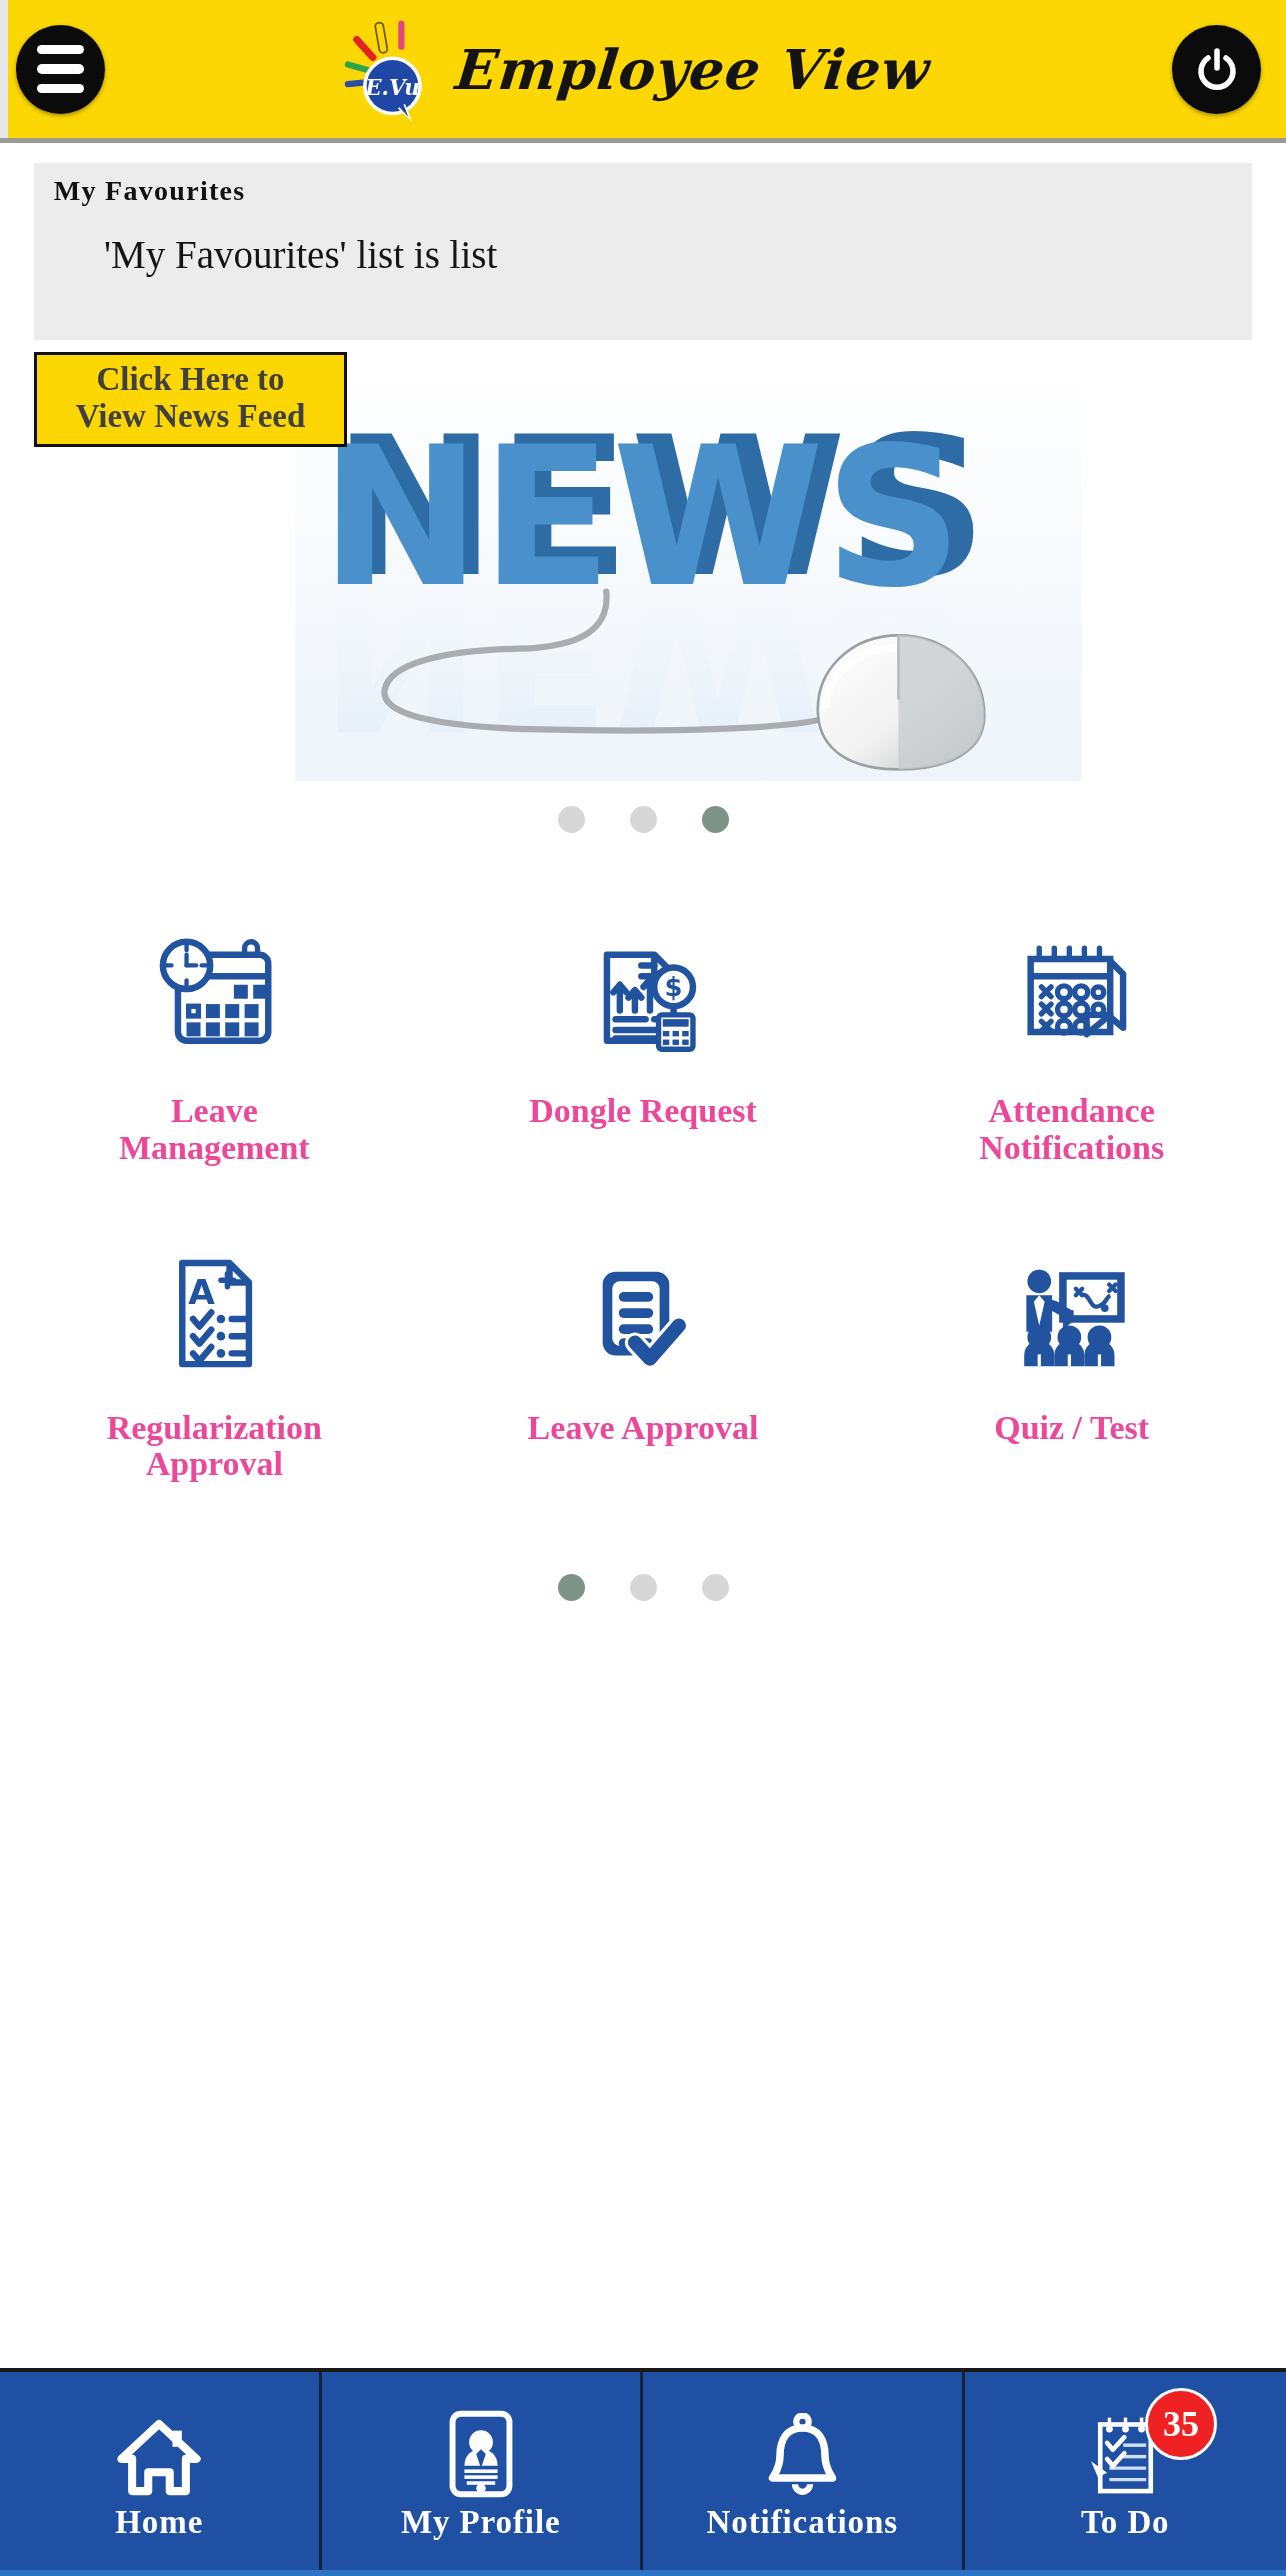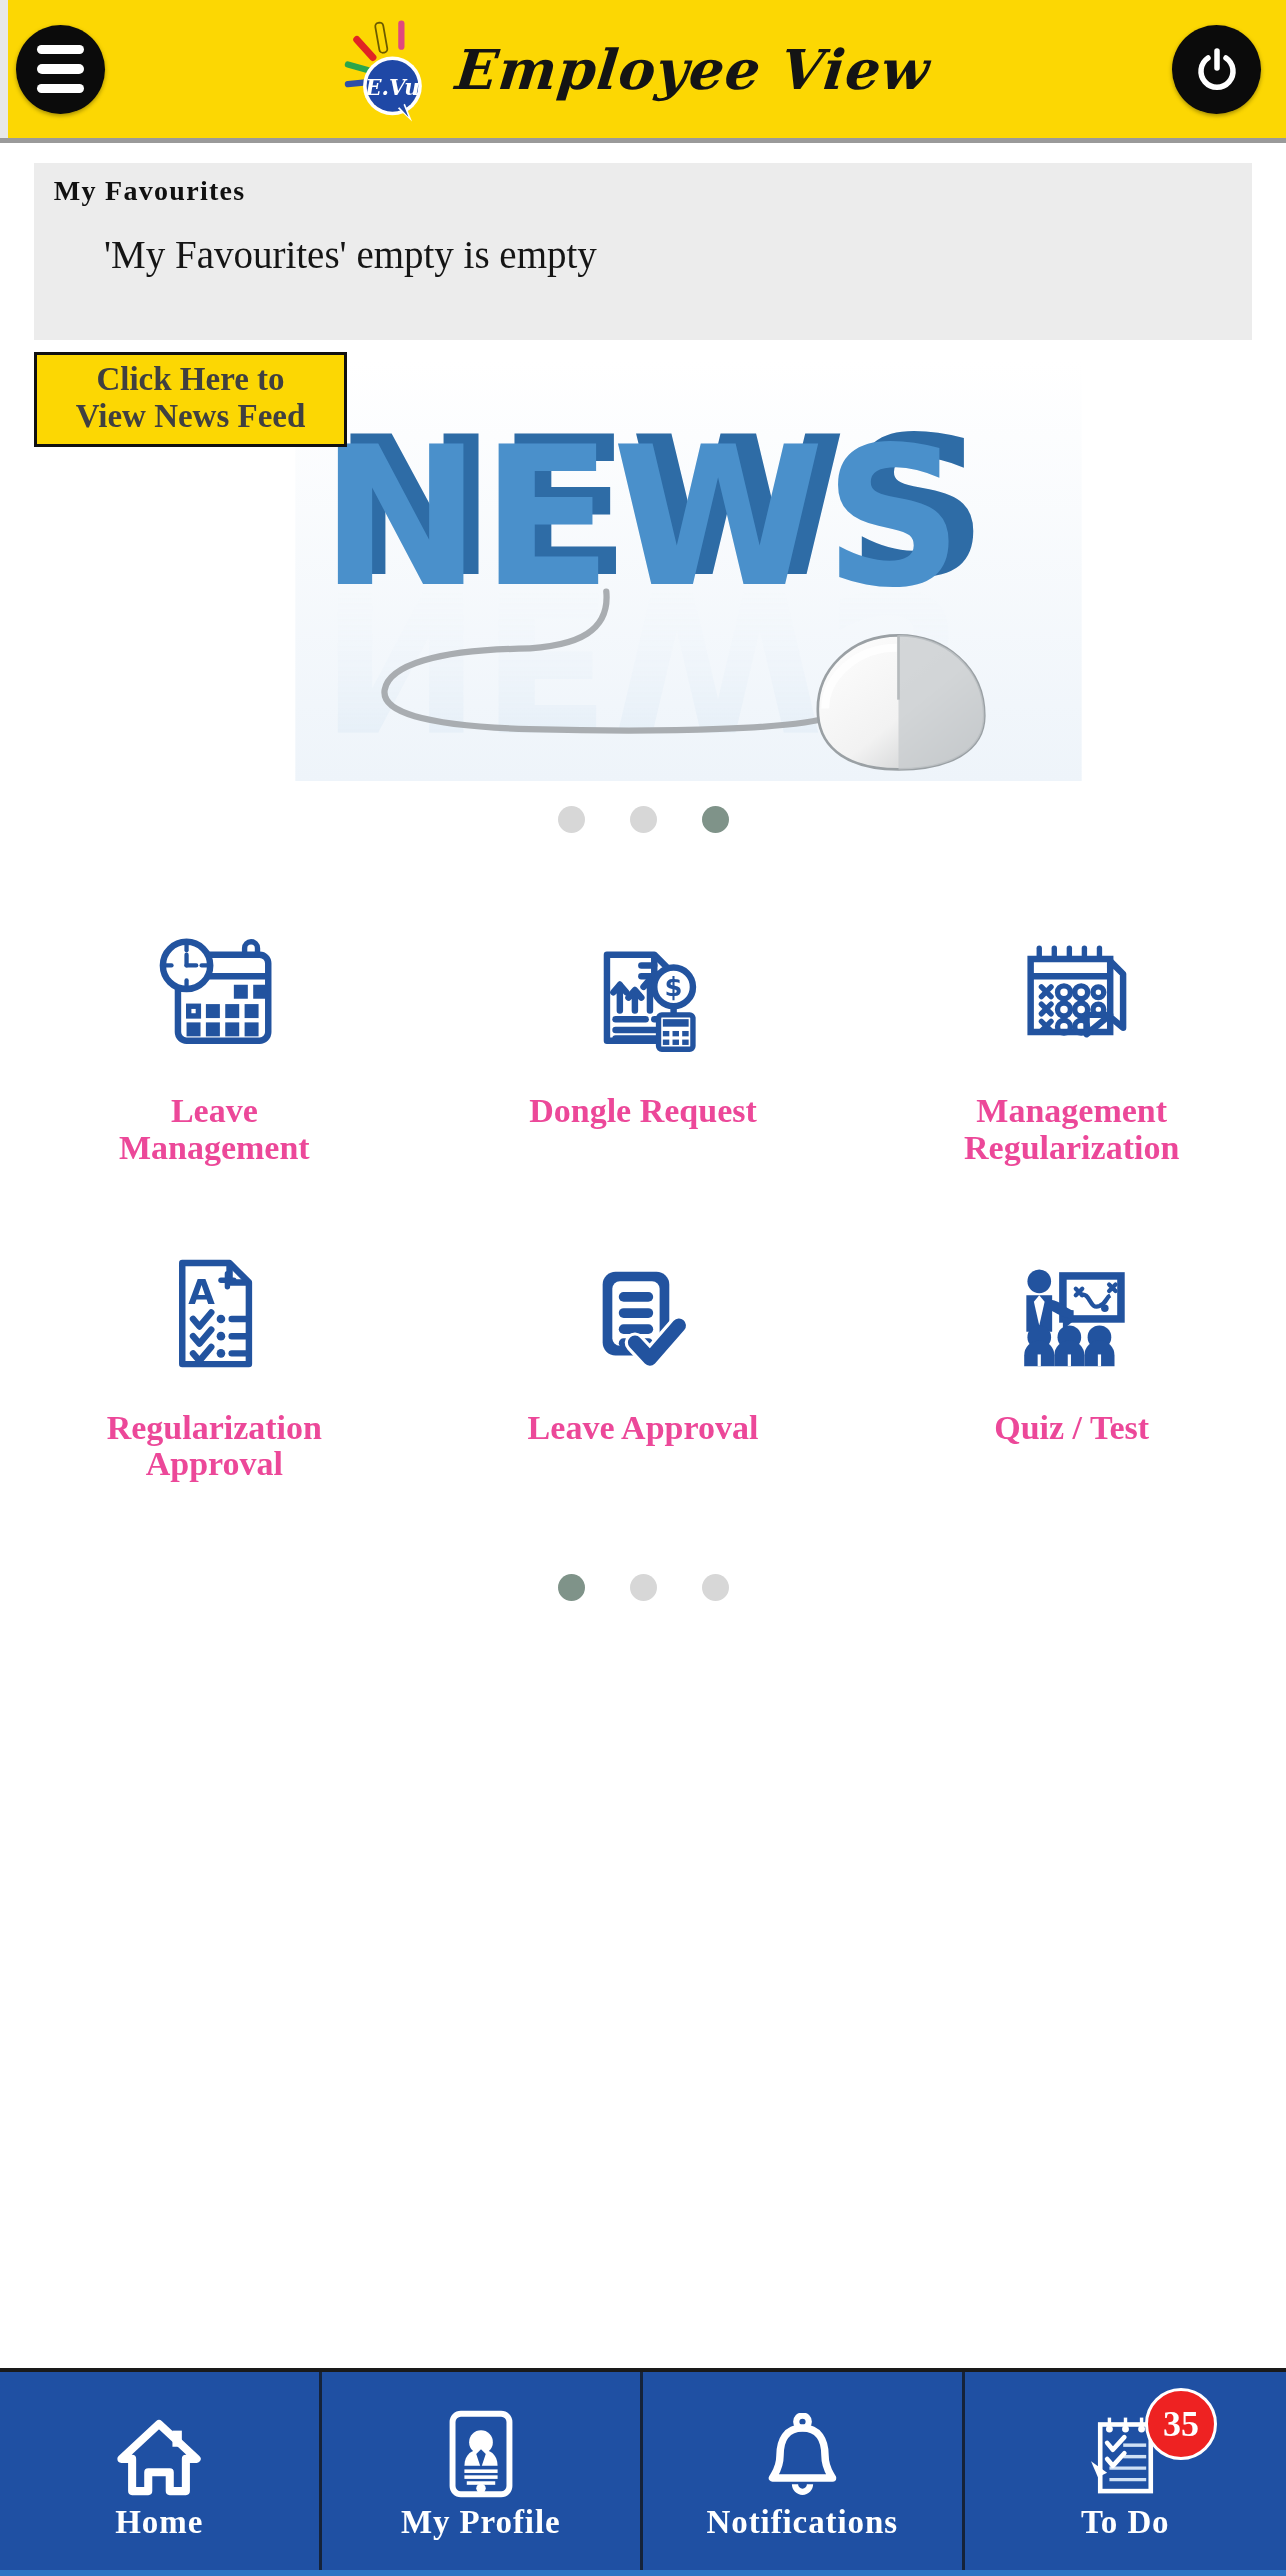--- a/index.html
+++ b/index.html
@@ -235,21 +235,21 @@
         <path d="M15 13 A16 16 0 1 0 33 13" fill="none" stroke="#fff" stroke-width="5.5" stroke-linecap="round"></path>
         <line x1="24" y1="6" x2="24" y2="23" stroke="#fff" stroke-width="5.5" stroke-linecap="round"></line>
       </svg>
     </div>
   </div>
 
   <div class="body-area">
 
     <div class="fav-card">
       <div class="fav-title">My Favourites</div>
-      <div class="fav-empty">'My Favourites' empty is empty</div>
+      <div class="fav-empty">'My Favourites' list is list</div>
     </div>
 
     <div class="news-banner">
 
       <svg class="news-art" viewBox="0 0 880 470">
         <defs>
           <linearGradient id="glow" x1="0" y1="0" x2="0" y2="1">
             <stop offset="0%" stop-color="#ffffff"></stop>
             <stop offset="100%" stop-color="#eef4fa"></stop>
           </linearGradient>
@@ -398,21 +398,21 @@
                   <circle cx="69" cy="57" r="6"></circle>
                   <circle cx="85" cy="57" r="5"></circle>
                 <circle cx="53" cy="73" r="6"></circle>
                   <circle cx="69" cy="73" r="6"></circle>
                   <circle cx="85" cy="73" r="5"></circle>
                 <circle cx="53" cy="89" r="6"></circle>
                   <circle cx="69" cy="89" r="6"></circle>
               </g>
             </svg>
           </div>
-          <div class="grid-label">Management Regularization</div>
+          <div class="grid-label">Attendance Notifications</div>
         </div>
       </div>
 
       <div class="grid-row">
 
         <div class="grid-cell">
           <div class="grid-icon">
             <svg viewBox="0 0 120 120" width="129" height="129">
               <path d="M30 14 h44 l18 18 v76 h-62 Z" fill="#fff" stroke="#22539f" stroke-width="6" stroke-linejoin="round"></path>
               <path d="M74 14 v18 h18" fill="none" stroke="#22539f" stroke-width="6"></path>

